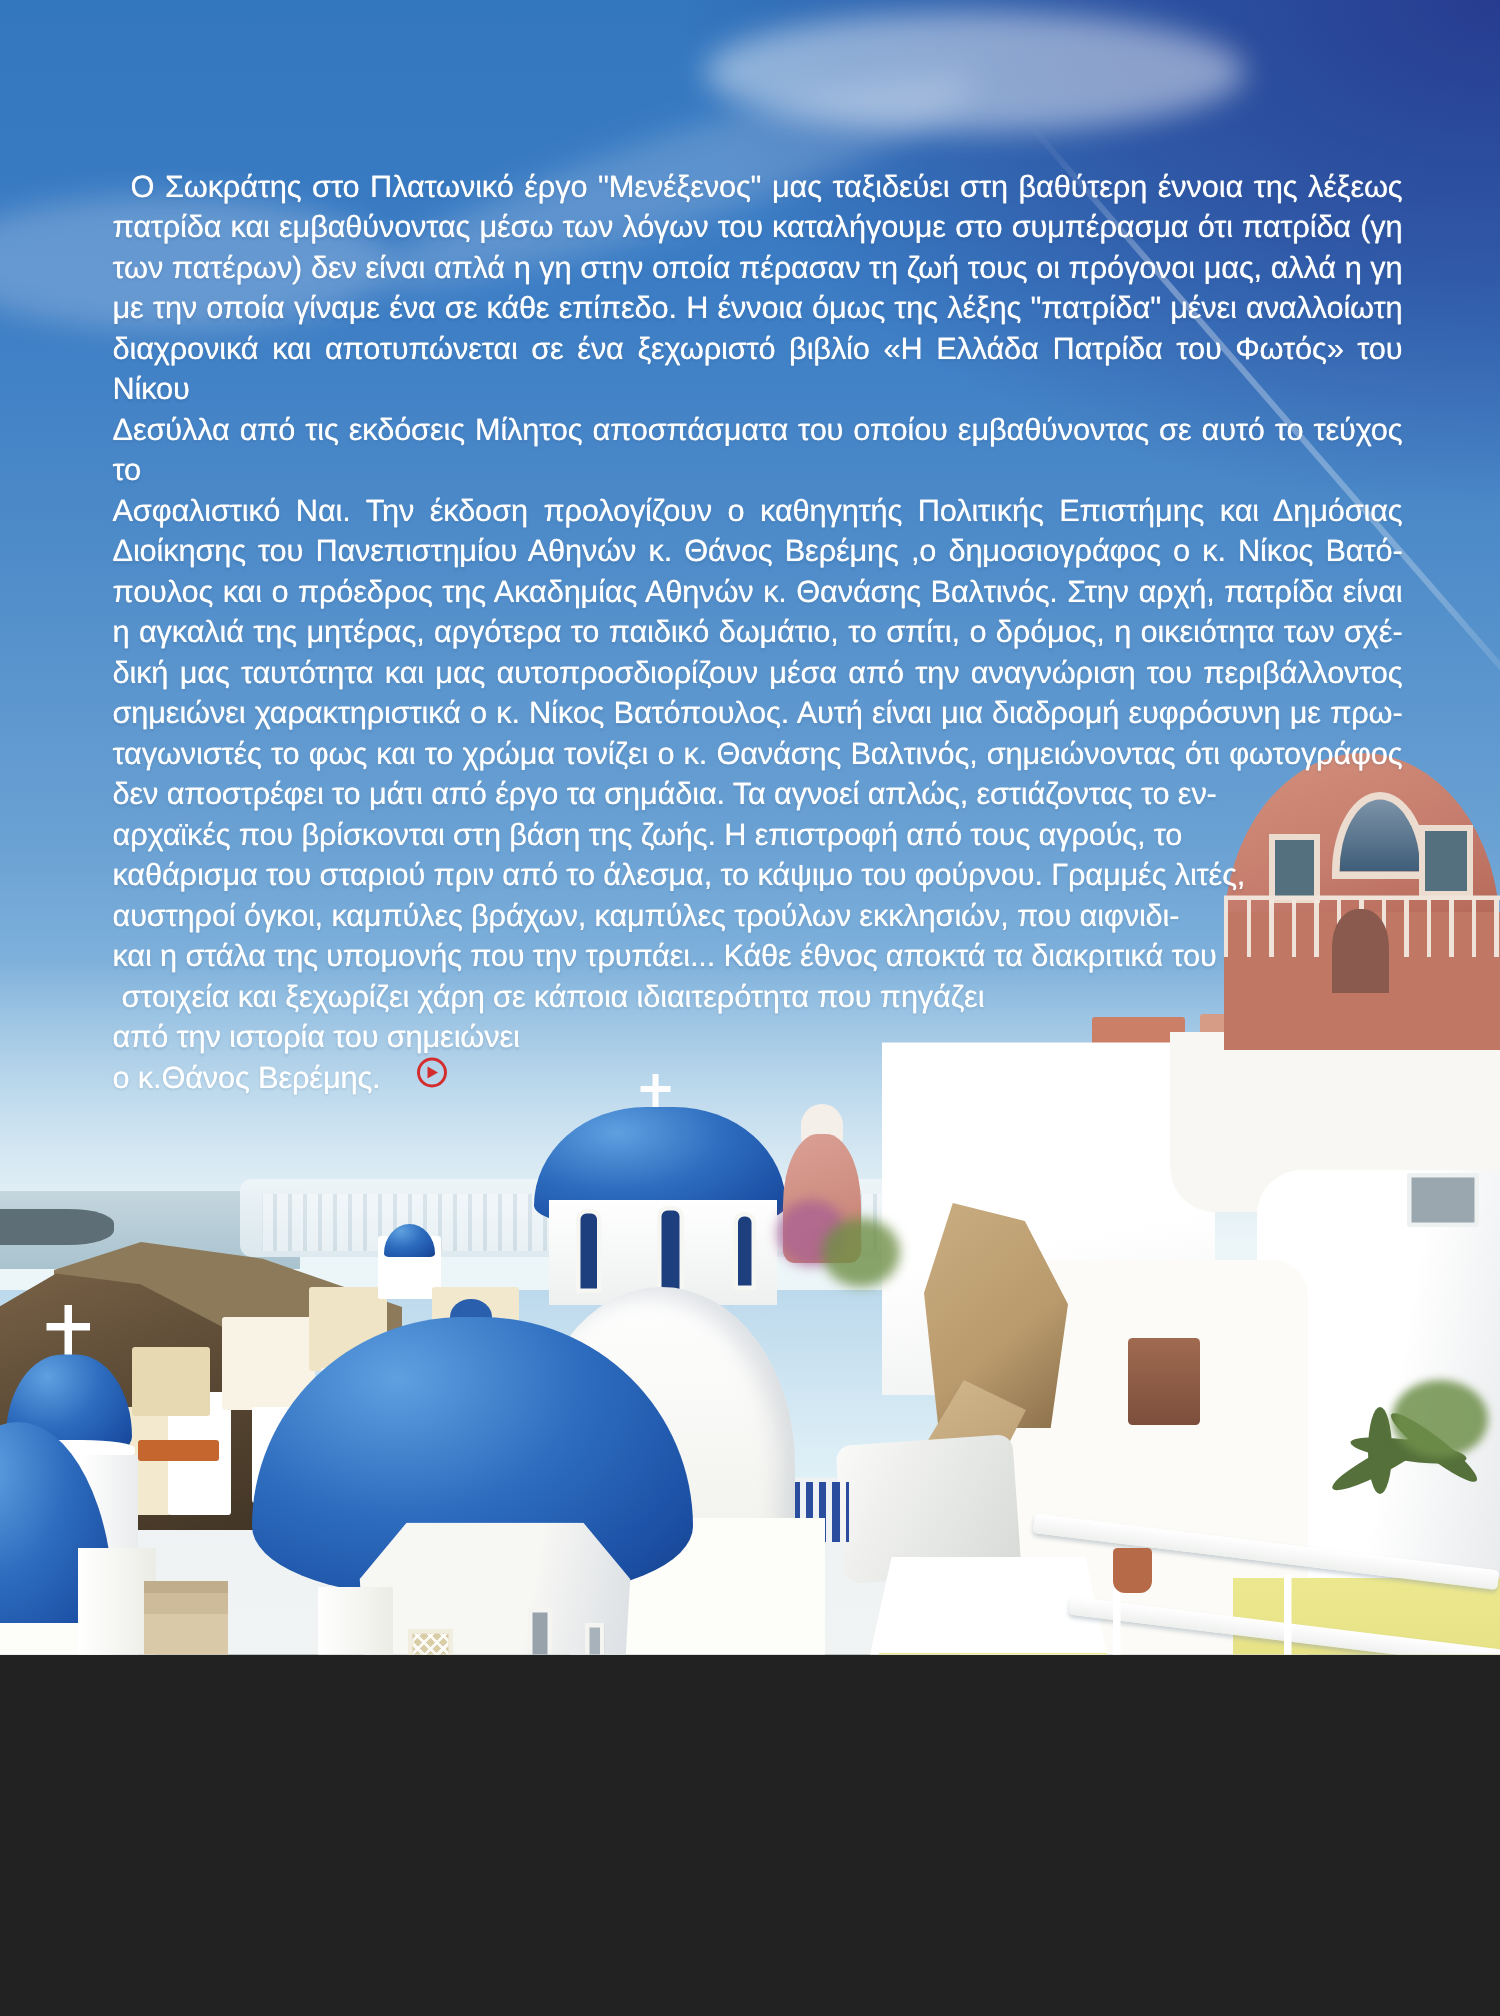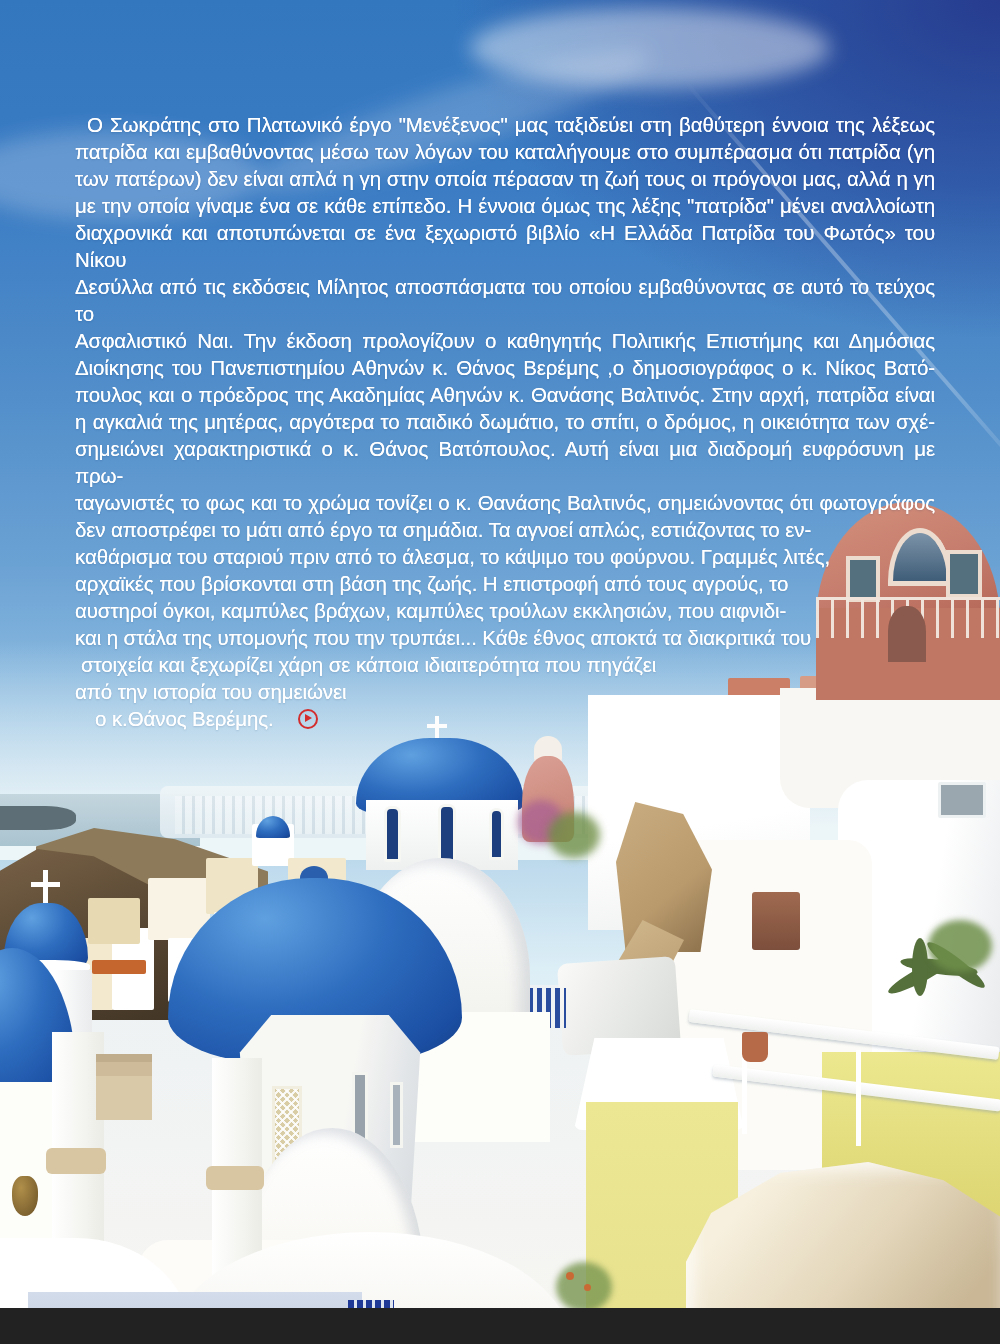--- a/index.html
+++ b/index.html
@@ -1,17 +1,17 @@
 <!DOCTYPE html>
 <html style="--text: #ffffff; --icon-red: #d42d2d; --sky-top: #3377bf; --sky-indigo: #273c8f; --sky-mid: #4f8cc9; --sky-pale: #dceef6; --dome-blue: #2d6cbe; --dome-blue-deep: #1b4fa4; --window-navy: #1e3f7d; --pink-wall: #c67d6d; --salmon: #cf8a72; --tan-stone: #b99a6d; --yellow-wall: #e7e18e; --hill-dark: #52422f; --sea: #a9c3cf; --gate-blue: #1e3a96; --plant-green: #55703a;"><head>
 <meta charset="utf-8">
 <style>
   html,body { margin:0; padding:0; background:#222; }
   .page {
-    position:relative; width:1000px; height:1308px; overflow:hidden;
+    position:relative; width:1000px; height:1103px; overflow:hidden;
     font-family:"Liberation Sans", sans-serif;
     text-decoration:underline;
   }
   .s { position:absolute; }
 
   
   .sky {
     left:0; top:0; width:1000px; height:1344px;
     background:linear-gradient(180deg,
       var(--sky-top,#3377bf) 0%, #3b7cc4 14%, var(--sky-mid,#4f8cc9) 28%,
@@ -83,21 +83,21 @@
   .article {
     position:absolute; left:75px; top:111px; width:860px;
     color:var(--text,#ffffff); font-size:20.5px; line-height:27px; font-weight:400;
     letter-spacing:-0.1px;
     text-shadow:0 0 .6px rgba(255,255,255,.9), 0 1px 2px rgba(0,50,100,.18);
   }
   .line { white-space:nowrap; }
   .line.j { white-space:normal; text-align:justify; text-align-last:justify; }
   .line.indent { text-indent:12px; }
   .line.indent-sm { text-indent:6px; }
-  .line.last { display:flex; align-items:center; gap:24px;margin-left:20px; }
+  .line.last { display:flex; align-items:flex-start; gap:24px; }
   .readmore { width:16px; height:16px; border:2.5px solid var(--icon-red,#d42d2d); border-radius:50%;
     position:relative; flex:0 0 auto; }
   .readmore::after { content:''; position:absolute; left:5px; top:3.5px;
     border-left:7px solid var(--icon-red,#d42d2d); border-top:4.5px solid transparent; border-bottom:4.5px solid transparent; }
 </style>
 </head>
 <body>
 
 <div class="page">
 
@@ -248,25 +248,26 @@
     <div class="line j indent">Ο Σωκράτης στο Πλατωνικό έργο "Μενέξενος"  μας ταξιδεύει στη βαθύτερη έννοια της λέξεως</div>
     <div class="line j">πατρίδα και εμβαθύνοντας μέσω των λόγων του καταλήγουμε στο συμπέρασμα ότι πατρίδα (γη</div>
     <div class="line j">των πατέρων)  δεν είναι απλά η γη στην οποία πέρασαν τη ζωή τους οι πρόγονοι μας, αλλά η γη</div>
     <div class="line j">με την οποία γίναμε ένα σε κάθε επίπεδο. Η έννοια όμως της λέξης "πατρίδα" μένει αναλλοίωτη</div>
     <div class="line j">διαχρονικά και αποτυπώνεται σε ένα ξεχωριστό βιβλίο «Η Ελλάδα Πατρίδα του Φωτός» του Νίκου</div>
     <div class="line j">Δεσύλλα από τις εκδόσεις Μίλητος αποσπάσματα του οποίου εμβαθύνοντας σε αυτό το τεύχος το</div>
     <div class="line j">Ασφαλιστικό Ναι. Την έκδοση προλογίζουν  ο καθηγητής Πολιτικής Επιστήμης και Δημόσιας</div>
     <div class="line j">Διοίκησης του Πανεπιστημίου Αθηνών κ. Θάνος  Βερέμης ,ο δημοσιογράφος ο κ. Νίκος Βατό-</div>
     <div class="line j">πουλος και ο πρόεδρος της Ακαδημίας Αθηνών κ. Θανάσης Βαλτινός. Στην αρχή, πατρίδα είναι</div>
     <div class="line j">η αγκαλιά της μητέρας, αργότερα το παιδικό δωμάτιο, το σπίτι, ο δρόμος, η οικειότητα των σχέ-</div>
-    <div class="line j">σημειώνει χαρακτηριστικά  ο κ. Θάνος Βατόπουλος. Αυτή είναι μια διαδρομή ευφρόσυνη με πρω-</div>
+    <div class="line j">δική μας ταυτότητα και μας αυτοπροσδιορίζουν μέσα από την αναγνώριση του περιβάλλοντος</div>
+    <div class="line j">σημειώνει χαρακτηριστικά  ο κ. Νίκος Βατόπουλος. Αυτή είναι μια διαδρομή ευφρόσυνη με πρω-</div>
     <div class="line j">ταγωνιστές το φως και το χρώμα τονίζει  ο κ. Θανάσης Βαλτινός,  σημειώνοντας ότι  φωτογράφος</div>
     <div class="line">δεν αποστρέφει το μάτι από έργο τα σημάδια. Τα αγνοεί απλώς, εστιάζοντας το εν-</div>
+    <div class="line">αρχαϊκές που βρίσκονται στη βάση της ζωής. Η επιστροφή από τους αγρούς, το</div>
     <div class="line">καθάρισμα του σταριού πριν από το άλεσμα, το κάψιμο του φούρνου. Γραμμές λιτές,</div>
-    <div class="line">αρχαϊκές που βρίσκονται στη βάση της ζωής. Η επιστροφή από τους αγρούς, το</div>
     <div class="line">αυστηροί όγκοι, καμπύλες βράχων, καμπύλες τρούλων εκκλησιών, που αιφνιδι-</div>
     <div class="line">και η στάλα της υπομονής που την τρυπάει...  Κάθε έθνος αποκτά τα διακριτικά του</div>
     <div class="line indent-sm">στοιχεία και ξεχωρίζει χάρη σε κάποια ιδιαιτερότητα που πηγάζει</div>
     <div class="line">από την ιστορία του σημειώνει</div>
     <div class="line last">
       <span>ο κ.Θάνος Βερέμης.</span>
       <span class="readmore"></span>
     </div>
   </div>
 

